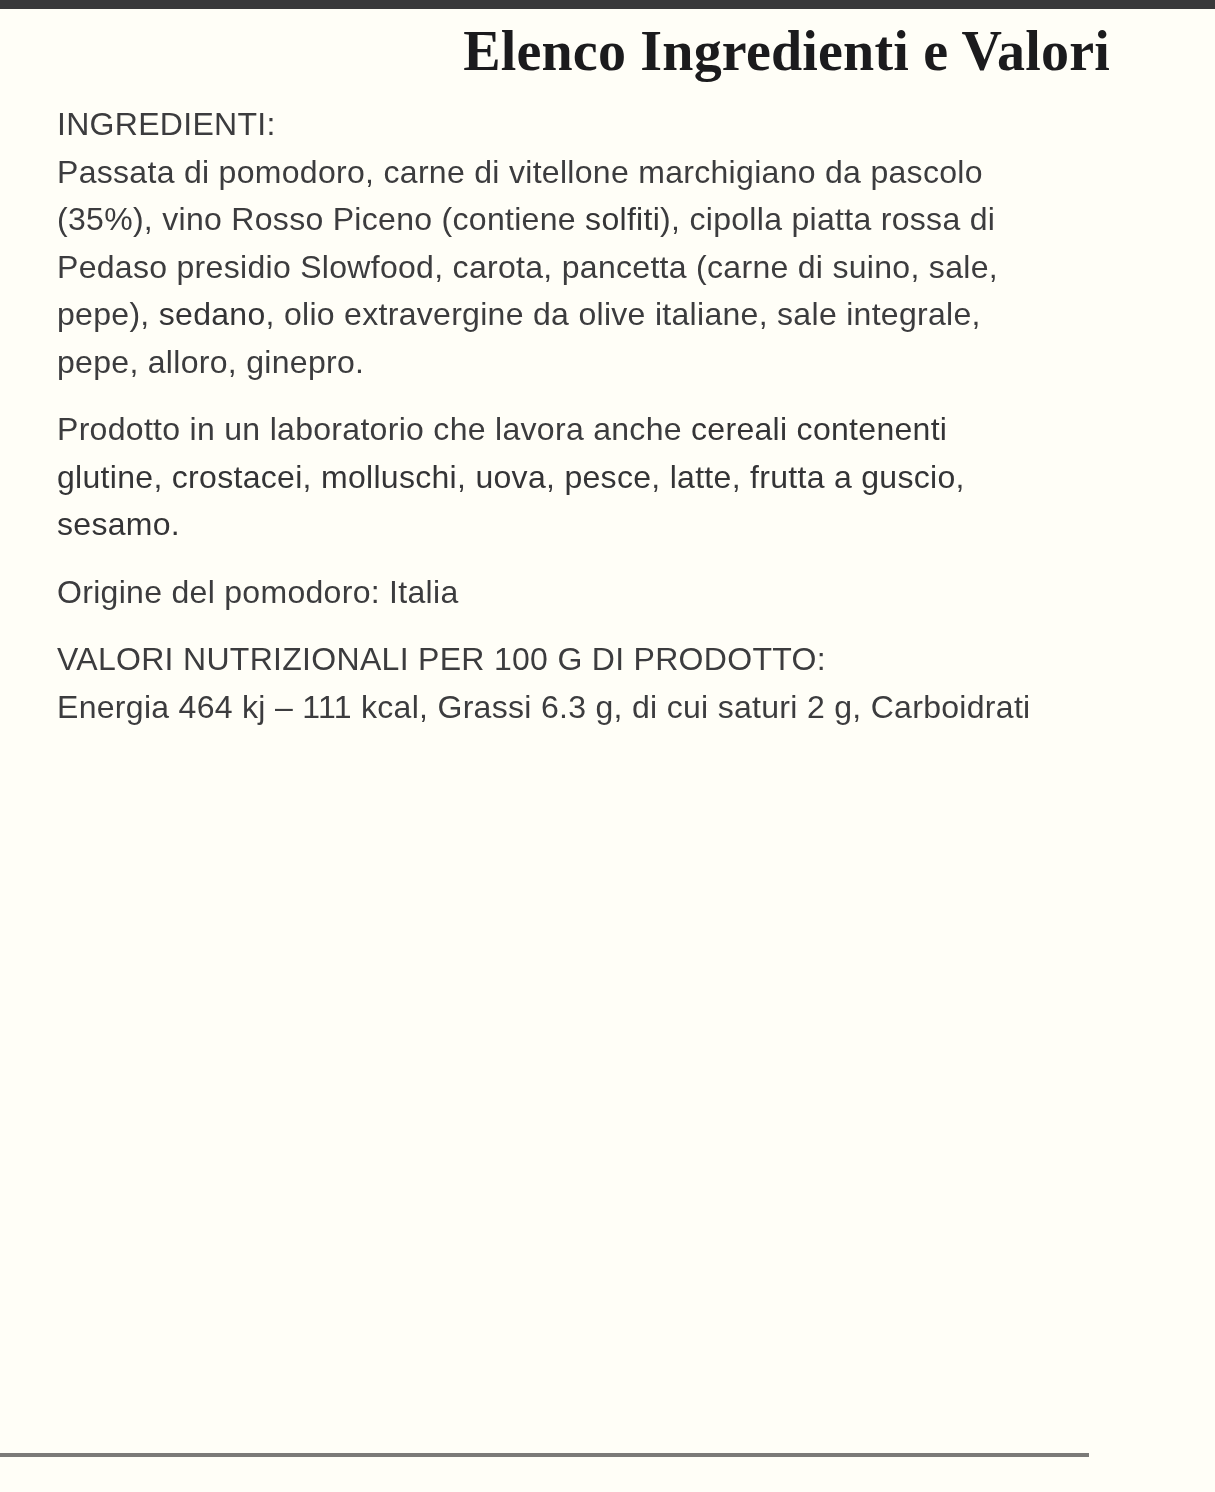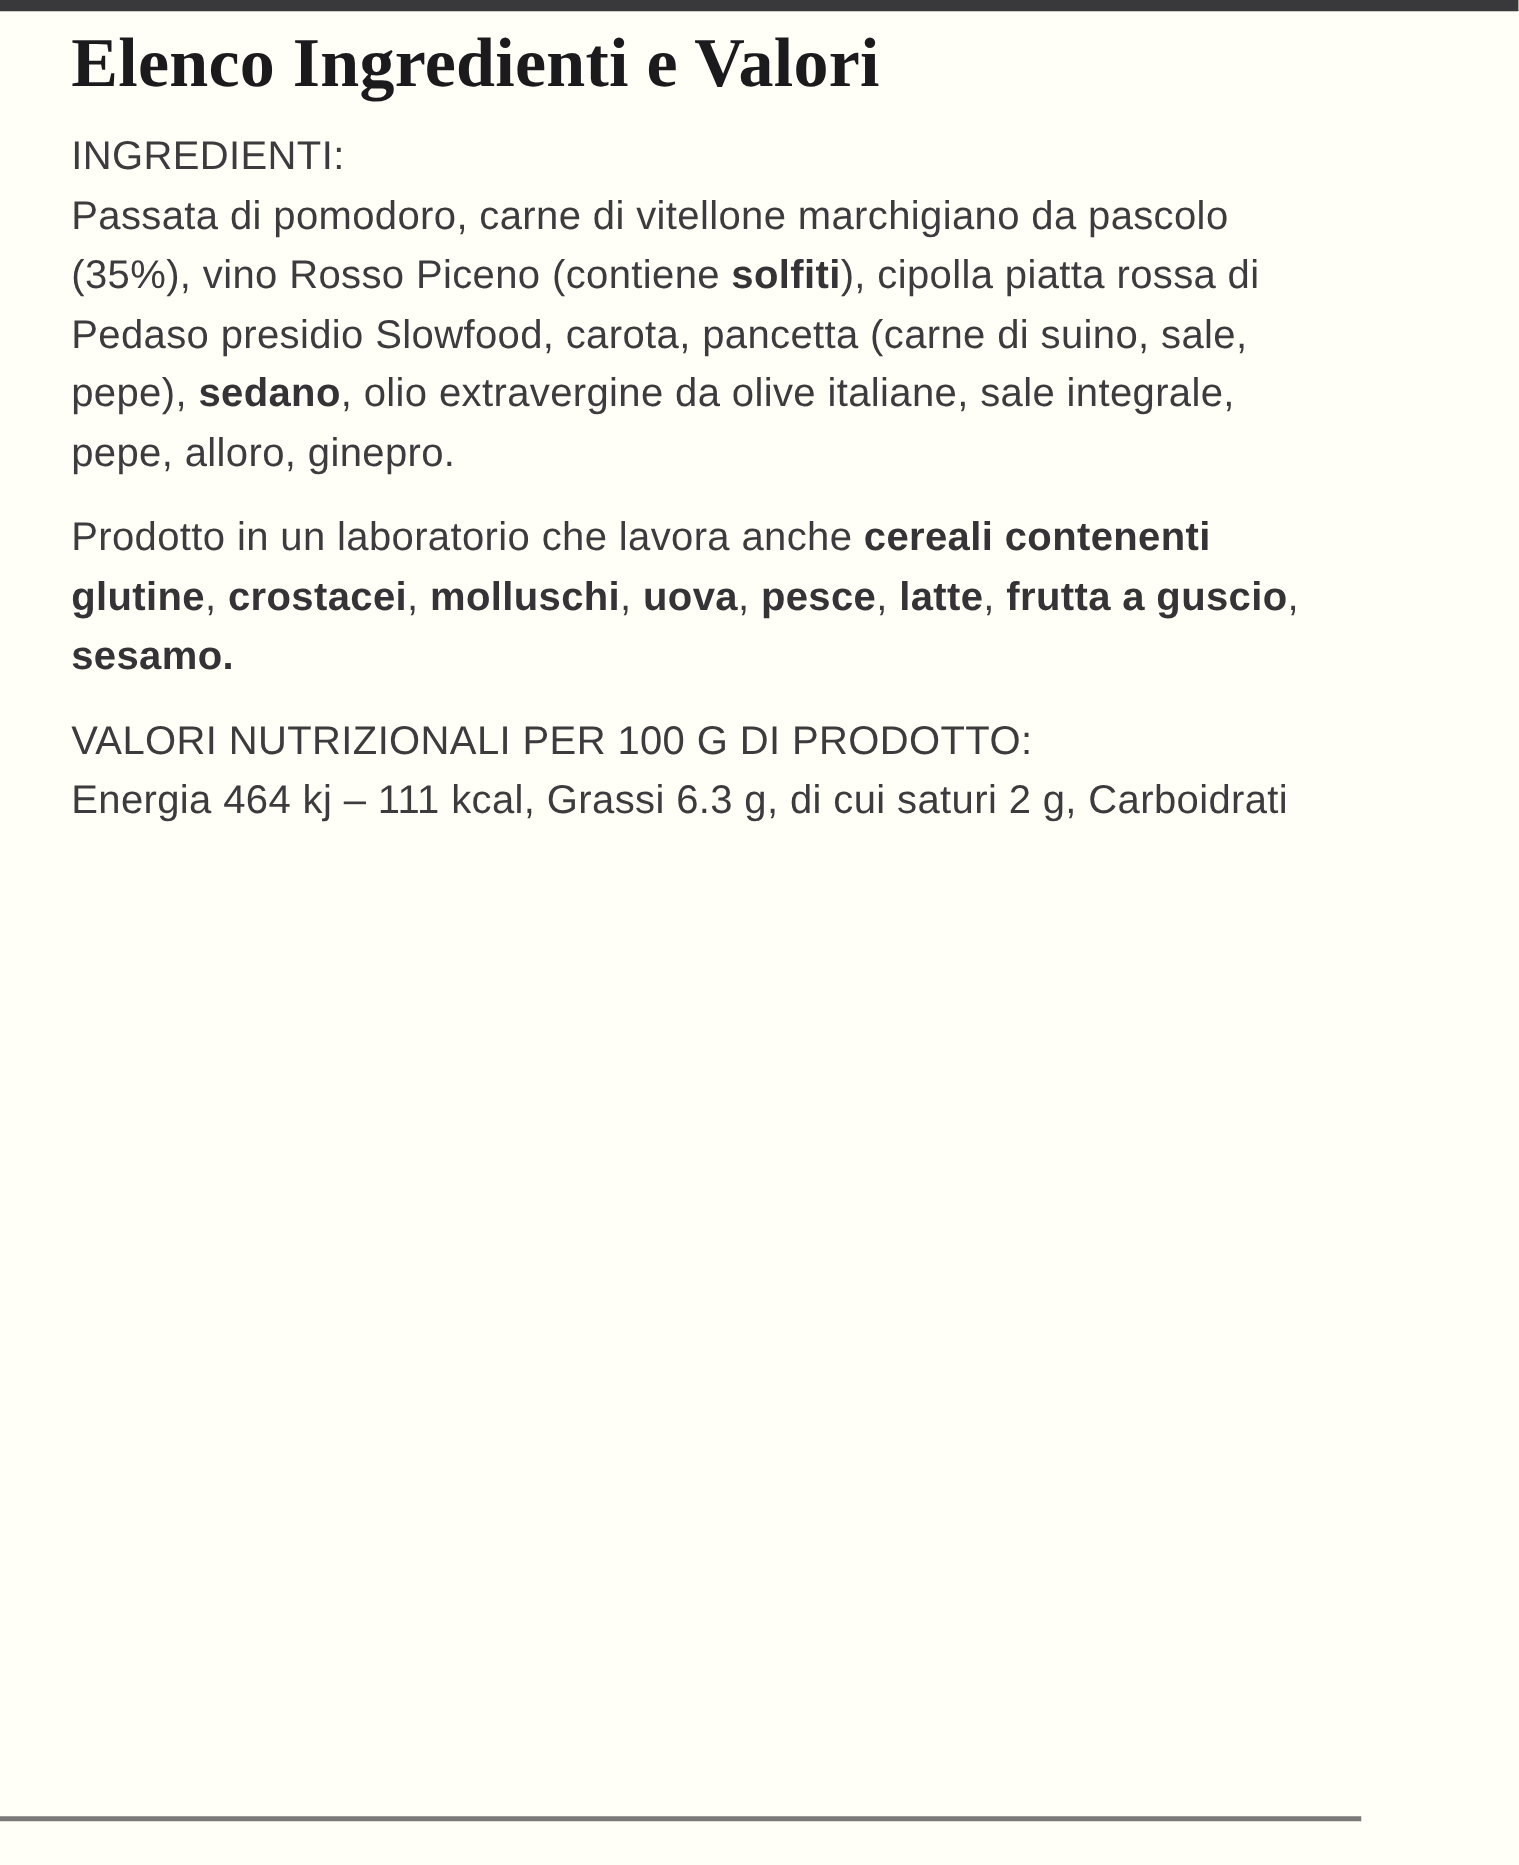--- a/index.html
+++ b/index.html
@@ -34,33 +34,34 @@
     max-width: 1160px;
   }
   h1.title {
     margin: 6px 0 0 0;
     font-family: "Liberation Serif", "DejaVu Serif", serif;
     font-weight: 700;
     font-size: 56px;
     line-height: 72px;
     letter-spacing: 0.2px;
     color: var(--title_color);
+    text-align: right;
   }
   .content p {
     margin: 20px 0 0 0;
     font-size: 32px;
     line-height: 47.5px;
     color: var(--text_color);
     letter-spacing: 0.3px;
   }
   .content p.first {
     margin-top: 14px;
   }
   .content p strong {
-    font-weight: 700;
+    font-weight: 400;
     color: #343436;
   }
   .content p.bold-paragraph {
     font-weight: 700;
     color: #343436;
   }
   .divider {
     position: absolute;
     left: 0;
     top: 1453px;
@@ -77,19 +78,20 @@
 <div class="page">
   <div class="top-bar"></div>
 
   <div class="content">
     <h1 class="title"><span>Elenco Ingredienti e Valori</span><br></h1>
 
     <p class="first"><span>INGREDIENTI:</span><br><span>Passata di pomodoro, carne di vitellone marchigiano da pascolo</span><br><span>(35%), vino Rosso Piceno (contiene </span><strong>solfiti</strong><span>), cipolla piatta rossa di</span><br><span>Pedaso presidio Slowfood, carota, pancetta (carne di suino, sale,</span><br><span>pepe), </span><strong>sedano</strong><span>, olio extravergine da olive italiane, sale integrale,</span><br><span>pepe, alloro, ginepro.</span></p>
 
     <p><span>Prodotto in un laboratorio che lavora anche </span><strong>cereali contenenti</strong><br><strong>glutine</strong><span>, </span><strong>crostacei</strong><span>, </span><strong>molluschi</strong><span>, </span><strong>uova</strong><span>, </span><strong>pesce</strong><span>, </span><strong>latte</strong><span>, </span><strong>frutta a guscio</strong><span>,</span><br><strong>sesamo.</strong></p>
 
+    <p><span>Origine del pomodoro: Italia</span></p>
 
     <p><span>VALORI NUTRIZIONALI PER 100 G DI PRODOTTO:</span><br><span>Energia 464 kj – 111 kcal, Grassi 6.3 g, di cui saturi 2 g, Carboidrati</span><br></p>
 
   </div>
 
   <hr class="divider">
 </div>
 
 </body></html>

